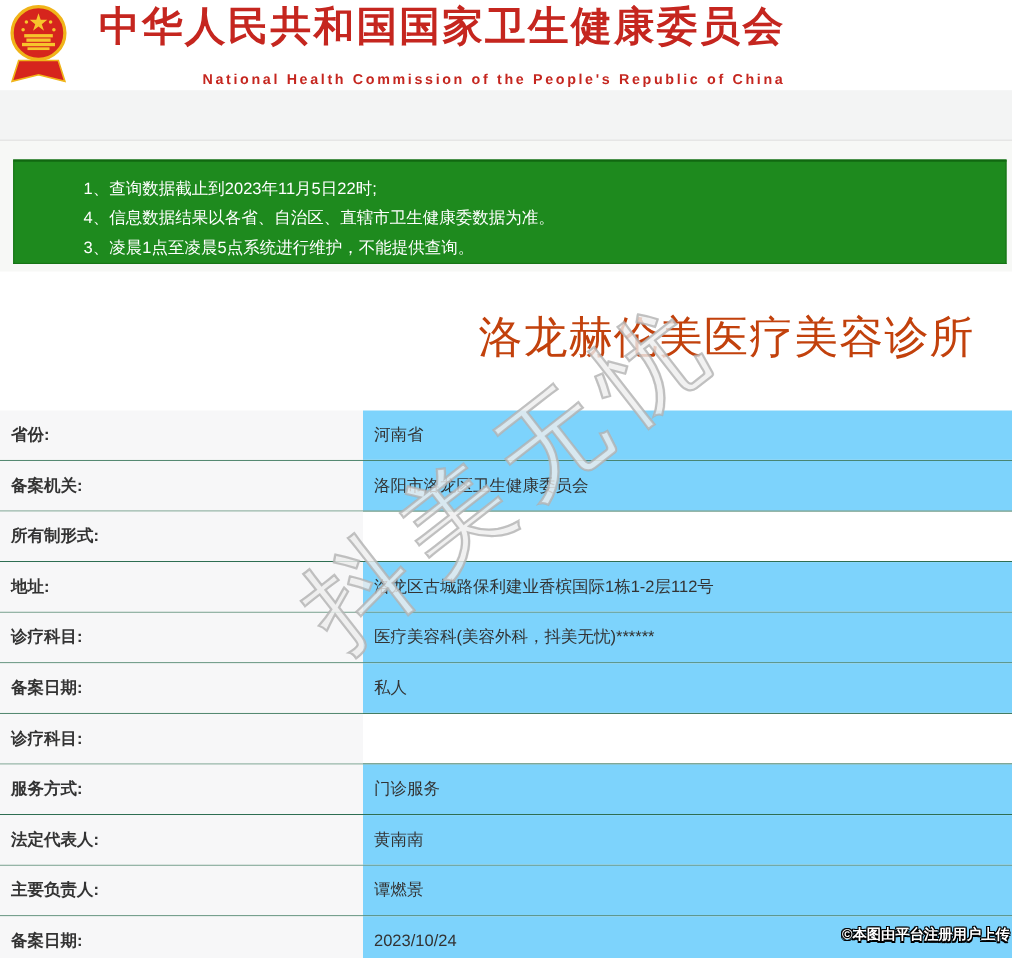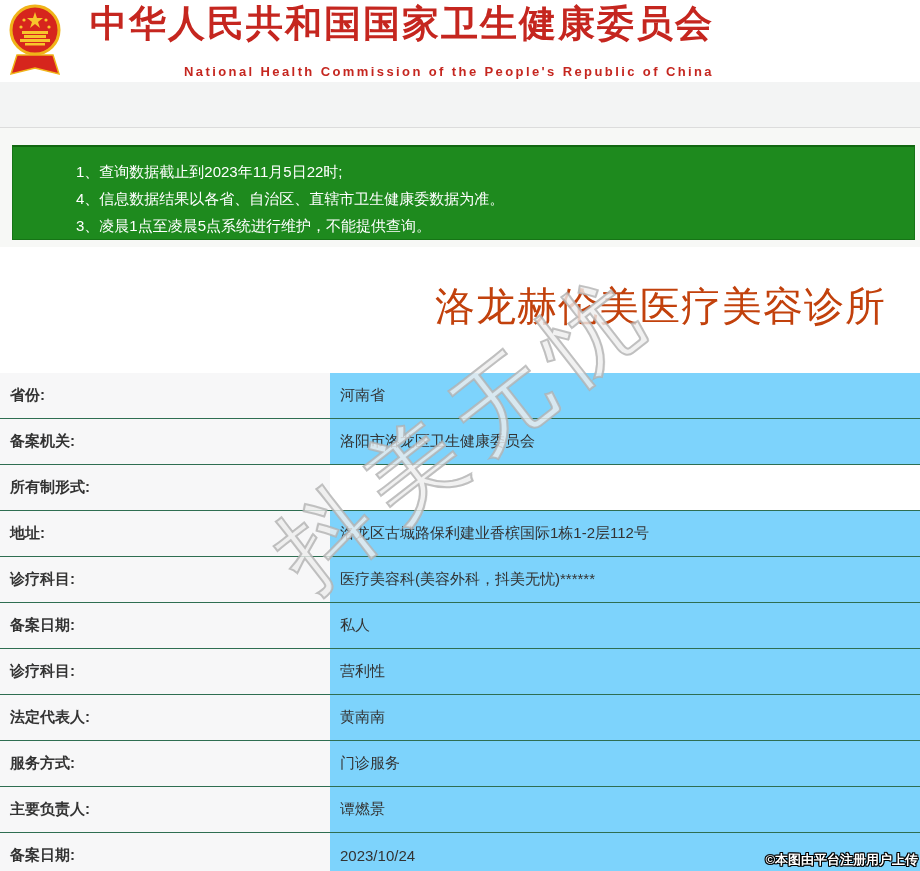--- a/index.html
+++ b/index.html
@@ -121,21 +121,21 @@
       1px 1px 0 rgba(200,200,200,0.35),
       -1px -1px 0 rgba(200,200,200,0.35);
     pointer-events: none;
     z-index: 5;
   }
 
   
   .upload-badge {
     position: absolute;
     right: 2px;
-    bottom: 2px;
+    bottom: 12px;
     font-size: 13px;
     font-weight: bold;
     color: #ffffff;
     text-shadow:
       -1px -1px 0 #000, 1px -1px 0 #000,
       -1px 1px 0 #000, 1px 1px 0 #000,
       -1px 0 0 #000, 1px 0 0 #000,
       0 -1px 0 #000, 0 1px 0 #000;
     z-index: 6;
     white-space: nowrap;
@@ -197,31 +197,30 @@
     <div class="record-row">
       <div class="cell label">诊疗科目:</div>
       <div class="cell value">医疗美容科(美容外科，抖美无忧)******</div>
     </div>
     <div class="record-row">
       <div class="cell label">备案日期:</div>
       <div class="cell value">私人</div>
     </div>
     <div class="record-row">
       <div class="cell label">诊疗科目:</div>
-      <div class="cell value">营利性</div>
+    </div>
+    <div class="record-row">
+      <div class="cell label">服务方式:</div>
+      <div class="cell value">门诊服务</div>
     </div>
     <div class="record-row">
       <div class="cell label">法定代表人:</div>
       <div class="cell value">黄南南</div>
     </div>
     <div class="record-row">
-      <div class="cell label">服务方式:</div>
-      <div class="cell value">门诊服务</div>
-    </div>
-    <div class="record-row">
       <div class="cell label">主要负责人:</div>
       <div class="cell value">谭燃景</div>
     </div>
     <div class="record-row">
       <div class="cell label">备案日期:</div>
       <div class="cell value">2023/10/24</div>
     </div>
   </div>
 
 <div class="watermark">抖美无忧</div>

